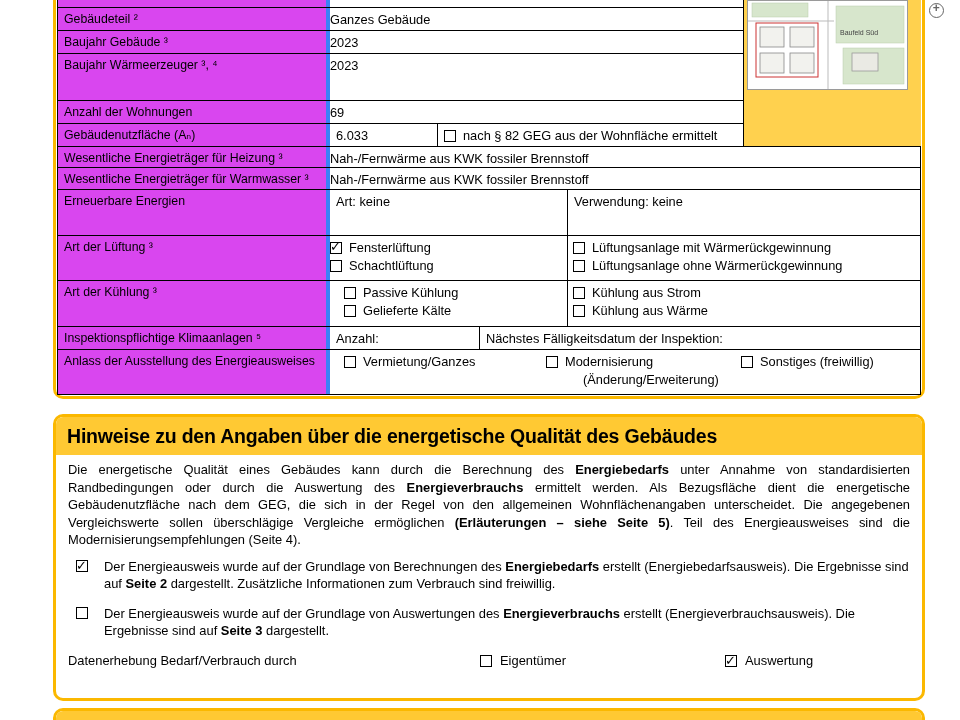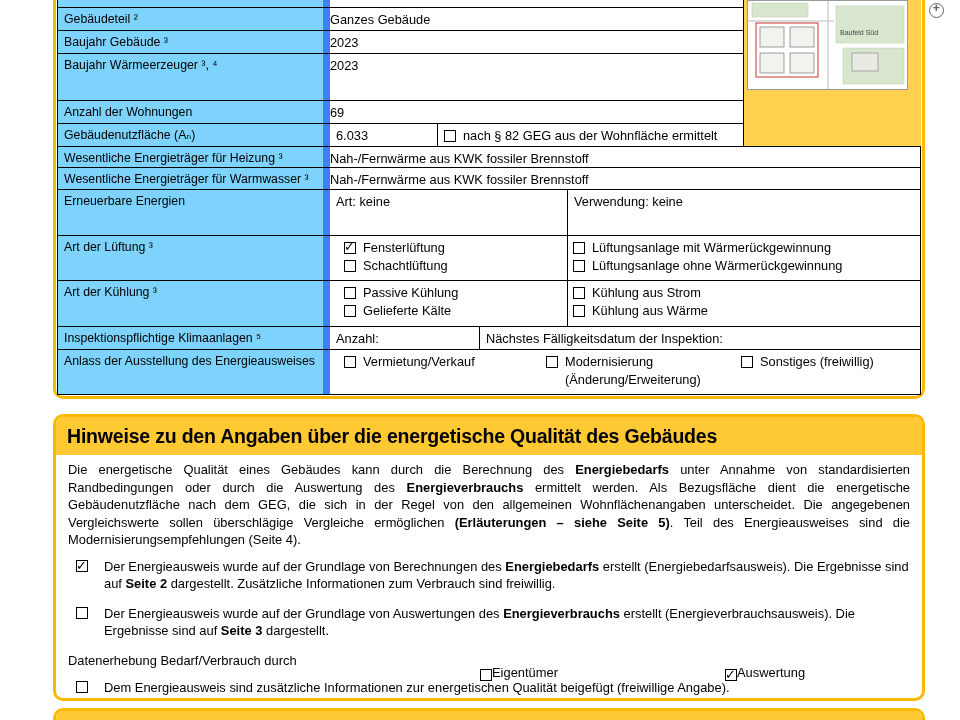--- a/index.html
+++ b/index.html
@@ -7,53 +7,53 @@
   body{font-family:"Liberation Sans","DejaVu Sans",sans-serif;color:#000}
   .page{position:relative;width:960px;height:720px;overflow:hidden;background:#fff}
 
   .section{position:absolute;border:3px solid #FBB800;border-radius:10px;background:#fff}
 
   
   .sec-building{left:53px;top:-26px;width:872px;height:425px;padding:1px}
   .tbl{position:relative;width:864px;height:417px}
   .trow{display:flex;border-bottom:1px solid #000;overflow:hidden}
   .trow.short{margin-right:178px}
-  .lcell{width:273px;flex:none;background:#7dd3fc;border-left:1px solid #000;border-right:7px solid #3b82f6;
+  .lcell{width:273px;flex:none;background:#d946ef;border-left:1px solid #000;border-right:4px solid #3b82f6;
          padding:4px 6px;font-size:12.3px;line-height:15px;overflow:hidden}
   .vcell{flex:1;padding:4px 0;font-size:12.8px;line-height:15px;border-right:1px solid #000;overflow:hidden}
   .trow.short .vcell{border-right:none}
   .vcell.nopad{padding:0;display:flex}
   .sub{padding:4px 6px}
   .sub.divided{border-right:1px solid #000}
   .grow{flex:1}
 
   .cbline{display:flex;align-items:center;gap:7px;margin-bottom:3px;font-size:12.8px;line-height:15px}
   .cb{width:12px;height:12px;flex:none;display:inline-block;position:relative;background:#fff;border:1.3px solid #000;margin-top:1px}
   .cb.checked::after{content:"✓";position:absolute;left:-1px;top:-4px;font-size:13px;font-weight:bold;color:#000}
-  .cbl2{margin-left:19px;font-size:12.8px;line-height:15px}
+  .cbl2{margin-left:37px;font-size:12.8px;line-height:15px}
 
   
   .plan-panel{position:absolute;right:0;top:0;width:178px;height:169px;background:#FFD14E;
               border-left:1px solid #000;border-bottom:1px solid #000;z-index:2}
   .plan-img{position:absolute;left:3px;top:22px;width:161px;height:90px;background:#fff;border:1px solid #9a9a9a;overflow:hidden}
   .plan-label{font-size:7px;fill:#444;font-family:"Liberation Sans",sans-serif}
 
   
   .sec-hinweise{left:53px;top:414px;width:872px;height:287px;overflow:hidden}
   .sec-verwendung{left:53px;top:708px;width:872px;height:60px;overflow:hidden}
   .sec-header{height:38px;background:#FFC933;border-radius:6px 6px 0 0;display:flex;align-items:center;padding:0 11px}
   .sec-title{font-weight:bold;font-size:19.5px;letter-spacing:-0.2px;white-space:nowrap}
   .sec-body{padding:6px 12px 0 12px;font-size:12.9px;line-height:17.5px}
   .intro{text-align:justify;margin-bottom:9px}
   .b{font-weight:bold}
   .cbitem{display:flex;align-items:flex-start;gap:16px;padding-left:8px;margin-bottom:12px}
   .cbitem .cb{margin-top:2px}
   .cbtext{flex:1}
   .daten-row{position:relative;height:18px;margin-bottom:9px}
-  .daten-opt{position:absolute;top:12px;display:flex;align-items:flex-end;}
+  .daten-opt{position:absolute;top:0;display:flex;align-items:center;gap:8px}
   .opt1{left:412px}
   .opt2{left:657px}
 
   
   .zoom-btn{position:absolute;left:929px;top:3px;width:15px;height:15px;border:1.6px solid #666;border-radius:50%;z-index:5;background:#fff}
   .zoom-btn::after{content:"+";position:absolute;left:2.8px;top:-3.5px;font-size:12px;color:#666;font-weight:bold}
 </style>
 </head>
 <body>
 
@@ -134,21 +134,21 @@
         <div class="lcell"><span>Erneuerbare Energien</span></div>
         <div class="vcell nopad">
           <div class="sub divided" style="width:238px"><span>Art: keine</span></div>
           <div class="sub grow"><span>Verwendung: keine</span></div>
         </div>
       </div>
 
       <div class="trow" style="height:45px">
         <div class="lcell"><span>Art der Lüftung ³</span></div>
         <div class="vcell nopad">
-          <div class="sub divided" style="width:238px;padding-left:14px">
+          <div class="sub divided" style="width:238px;padding-left:0">
             <div class="cbline">
               <span class="cb checked"></span>
               <span>Fensterlüftung</span>
             </div>
             <div class="cbline">
               <span class="cb"></span>
               <span>Schachtlüftung</span>
             </div>
           </div>
           <div class="sub grow" style="padding-left:5px">
@@ -197,21 +197,21 @@
           <div class="sub grow"><span>Nächstes Fälligkeitsdatum der Inspektion:</span></div>
         </div>
       </div>
 
       <div class="trow" style="height:45px">
         <div class="lcell"><span>Anlass der Ausstellung des Energieausweises</span></div>
         <div class="vcell nopad">
           <div class="sub" style="width:210px;padding-left:14px">
             <div class="cbline">
               <span class="cb"></span>
-              <span>Vermietung/Verkauf</span>
+              <span>Vermietung/Ganzes</span>
             </div>
           </div>
           <div class="sub" style="width:195px">
             <div class="cbline">
               <span class="cb"></span>
               <span>Modernisierung</span>
             </div>
             <div class="cbl2">(Änderung/Erweiterung)</div>
           </div>
           <div class="sub grow">
@@ -248,24 +248,20 @@
         <span class="daten-opt opt1">
           <span class="cb"></span>
           <span>Eigentümer</span>
         </span>
         <span class="daten-opt opt2">
           <span class="cb checked"></span>
           <span>Auswertung</span>
         </span>
       </div>
 
-      <div class="cbitem" style="margin-bottom:0">
-        <span class="cb"></span>
-        <span class="cbtext">Dem Energieausweis sind zusätzliche Informationen zur energetischen Qualität beigefügt (freiwillige Angabe).</span>
-      </div>
     </div>
   </div>
 
   <div class="section sec-verwendung">
     <div class="sec-header">
       <span class="sec-title">Hinweise zur Verwendung des Energieausweises</span>
     </div>
   </div>
 
   <div class="zoom-btn"></div>

